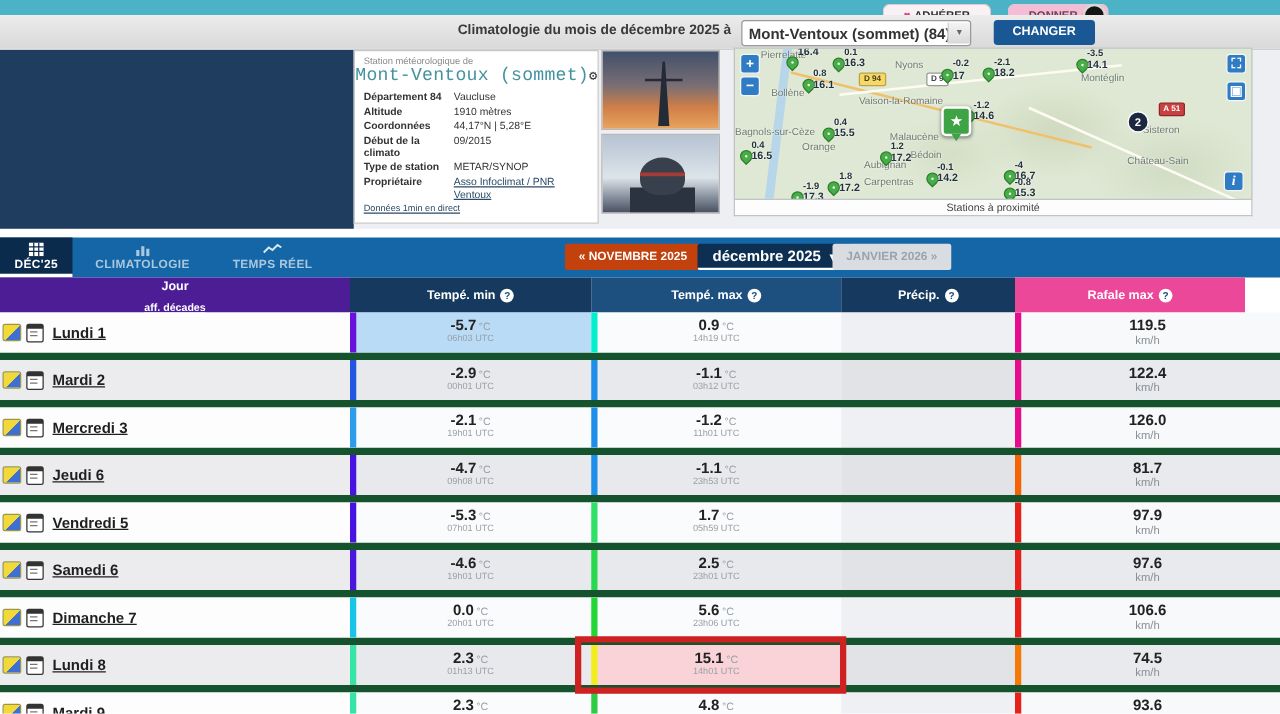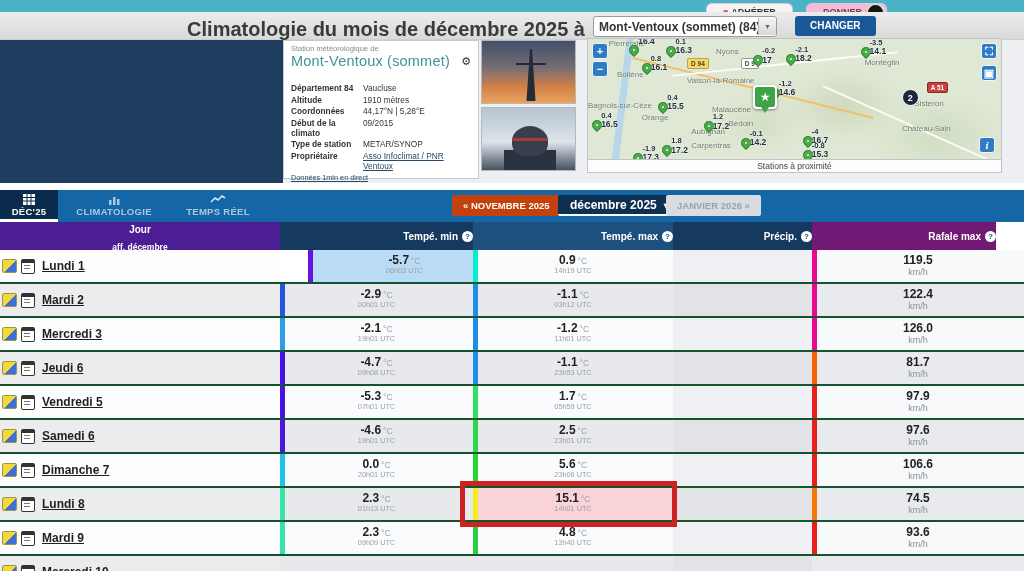--- a/index.html
+++ b/index.html
@@ -11,38 +11,38 @@
           padding:3px 16px 0;color:#333;border:1px solid #e0c9d2;border-bottom:none;box-sizing:border-box;}
   .tb-adherer{left:706px;background:#f8f2f4;}
   .tb-donner{left:806px;background:#f4bcd6;color:#6a4453;}
   .tb-heart{color:#e0418b;margin-right:3px;font-size:9px;}
   .tb-heart2{color:#f0a43c;margin-left:3px;font-size:9px;}
   .tb-circle{position:absolute;left:866px;top:3px;width:15px;height:15px;border-radius:50%;
              background:#151515;border:2px solid #d8d8d8;}
 
   
   .header{position:absolute;top:12px;left:0;width:100%;height:28px;background:linear-gradient(#ececec,#d9d9d9);border-bottom:1px solid #cfcfcf;box-sizing:border-box;}
-  .page-title{position:absolute;left:0;top:6px;width:585px;text-align:right;font-size:20px;font-weight:bold;color:#3a3a3a;}
+  .page-title{position:absolute;left:0;top:6px;width:585px;text-align:right;font-size:11px;font-weight:bold;color:#3a3a3a;}
   .station-select{position:absolute;left:593px;top:4px;width:182px;height:19px;background:#fff;border:1px solid #9a9a9a;
                   border-radius:3px;display:flex;align-items:center;cursor:pointer;}
   .station-select .sel-text{flex:1;font-size:12px;font-weight:bold;color:#333;padding:0 5px;white-space:nowrap;overflow:hidden;}
   .station-select .sel-arrow{width:17px;height:17px;background:linear-gradient(#f4f4f4,#d8d8d8);border-left:1px solid #b5b5b5;
                   font-size:7px;color:#666;display:flex;align-items:center;justify-content:center;border-radius:0 2px 2px 0;}
   .changer-btn{position:absolute;left:795px;top:4px;height:20px;background:#1a5795;color:#fff;font-weight:bold;
                font-size:10px;border:none;border-radius:3px;padding:0 15px;line-height:20px;cursor:pointer;}
 
   
   .band{position:absolute;top:40px;left:0;width:100%;height:143px;background:#edeff2;}
   .navy-panel{position:absolute;left:0;top:0;width:283px;height:143px;background:#1e3d5f;}
 
   
   .card{position:absolute;left:283px;top:0;width:196px;height:139px;background:#fff;border:1px solid #c8c8c8;
         box-sizing:border-box;padding:3px 7px;}
   .card-over{font-size:7.5px;color:#8a8a8a;}
-  .card-name-row{display:flex;align-items:center;justify-content:space-between;margin-bottom:15px;}
+  .card-name-row{display:flex;align-items:center;justify-content:center;margin-bottom:4px;font-family:Liberation Mono, monospace;}
   .card-name{font-size:14.5px;color:#43929e;letter-spacing:.2px;white-space:nowrap;}
   .gear{font-size:11px;color:#333;cursor:pointer;}
   .frow{display:flex;font-size:8.3px;color:#333;margin-bottom:2.2px;line-height:1.15;}
   .flabel{width:72px;font-weight:bold;flex-shrink:0;}
   .fvalue{flex:1;}
   .fvalue.linky{text-decoration:underline;color:#2a4a66;cursor:pointer;}
   .live-link{font-size:7.3px;color:#2a4a66;text-decoration:underline;cursor:pointer;margin-top:1px;}
 
   
   .photos{position:absolute;left:481px;top:0;width:95px;height:132px;}
@@ -102,43 +102,43 @@
   .mn-prev{left:452px;background:#c2410c;color:#fff;font-size:9.5px;padding:0 11px;}
   .mn-cur{left:558px;background:#0d2f52;color:#fff;font-size:12px;padding:0 12px;border-bottom:2px solid #fff;}
   .mn-cur .caret{font-size:9px;margin-left:5px;}
   .mn-next{left:666px;background:#d9dde2;color:#99a3ac;font-size:9.5px;padding:0 11px;}
 
   
   .thead{position:absolute;top:222px;left:0;width:100%;height:28px;}
   .th-day{position:absolute;left:0;top:0;width:280px;height:28px;background:#4c1d95;color:#fff;text-align:center;box-sizing:border-box;padding-top:2px;}
   .th-day .l1{font-size:10px;font-weight:bold;display:block;line-height:1.2;}
   .th-day .l2{font-size:8.5px;font-weight:bold;text-decoration:underline;cursor:pointer;display:inline-block;line-height:1.1;}
-  .th{position:absolute;top:0;height:28px;color:#fff;font-weight:bold;font-size:10px;display:flex;align-items:center;justify-content:flex-end;gap:4px;box-sizing:border-box;}
+  .th{position:absolute;top:0;height:28px;color:#fff;font-weight:bold;font-size:10px;display:flex;align-items:center;justify-content:center;gap:4px;box-sizing:border-box;}
   .th-min{left:280px;width:193px;background:#163a5f;}
   .th-max{left:473px;width:200px;background:#1d507f;}
   .th-precip{left:673px;width:139px;background:#163a5f;}
-  .th-gust{left:812px;width:184px;background:#701a75;}
+  .th-gust{left:812px;width:184px;background:#ec4899;}
   .qmark{width:11px;height:11px;border-radius:50%;background:#fff;color:#1d4e7c;font-size:8px;font-weight:bold;
          line-height:11px;text-align:center;cursor:pointer;flex-shrink:0;}
 
   
   .tbody{position:absolute;top:250px;left:0;width:1024px;}
   .trow{position:relative;height:32px;}
   .cell{position:absolute;top:0;height:32px;box-sizing:border-box;}
   .c-day{left:0;width:280px;display:flex;align-items:center;padding-left:2px;}
   .c-min{left:280px;width:193px;}
   .c-max{left:473px;width:200px;}
   .c-precip{left:673px;width:139px;}
   .c-gust{left:812px;width:212px;}
   .trow.odd  .c-day{background:#fdfdfe;} .trow.odd  .c-min,.trow.odd .c-max{background:#fafbfc;}
   .trow.odd  .c-precip{background:#eff0f3;} .trow.odd .c-gust{background:#f7f9fb;}
   .trow.even .c-day{background:#ececee;} .trow.even .c-min,.trow.even .c-max{background:#e8e9ec;}
   .trow.even .c-precip{background:#e2e3e7;} .trow.even .c-gust{background:#e8eaed;}
-  .trow{border-bottom:2px solid #14532d;}
-  .c-min.hl-blue{background:#b9dbf5 !important;margin-left:28px;}
+  .trow{border-bottom:6px solid #14532d;}
+  .c-min.hl-blue{background:#b9dbf5 !important;}
   .c-max.hl-pink{background:#f9d3d7 !important;}
   .stripe{position:absolute;left:0;top:0;width:5px;height:32px;}
   .ic{display:inline-block;margin-right:4px;flex-shrink:0;}
   .ic-sheet{width:13px;height:12px;border-radius:2px;border:1px solid #99984a;
             background:linear-gradient(135deg,#f2d938 0 55%,#3f6fd0 55% 100%);}
   .ic-cal{width:12px;height:10px;background:#fff;border:1.5px solid #333;border-top:4px solid #333;border-radius:2px;position:relative;}
   .ic-cal::after{content:"";position:absolute;left:2px;top:2px;width:6px;height:1.5px;background:#777;box-shadow:0 3px 0 #777;}
   .daylink{font-size:12px;font-weight:bold;color:#1f1f1f;text-decoration:underline;cursor:pointer;margin-left:3px;}
   .tval{text-align:center;padding-top:4px;font-size:12px;color:#222;font-weight:bold;line-height:1.1;}
   .tunit{font-size:8.5px;color:#9aa0a6;font-weight:normal;margin-left:2px;}
@@ -383,21 +383,21 @@
       <span>TEMPS RÉEL</span>
     </div>
     <button class="mn-btn mn-prev">« NOVEMBRE 2025</button>
     <button class="mn-btn mn-cur"><span>décembre 2025</span><span class="caret">▼</span></button>
     <button class="mn-btn mn-next">JANVIER 2026 »</button>
   </div>
 
   <div class="thead">
     <div class="th-day">
       <span class="l1">Jour</span>
-      <span class="l2">aff. décembre</span>
+      <span class="l2">aff. décades</span>
     </div>
     <div class="th th-min">
         <span>Tempé. min</span>
         <span class="qmark">?</span>
       </div>
     <div class="th th-max">
         <span>Tempé. max</span>
         <span class="qmark">?</span>
       </div>
     <div class="th th-precip">

